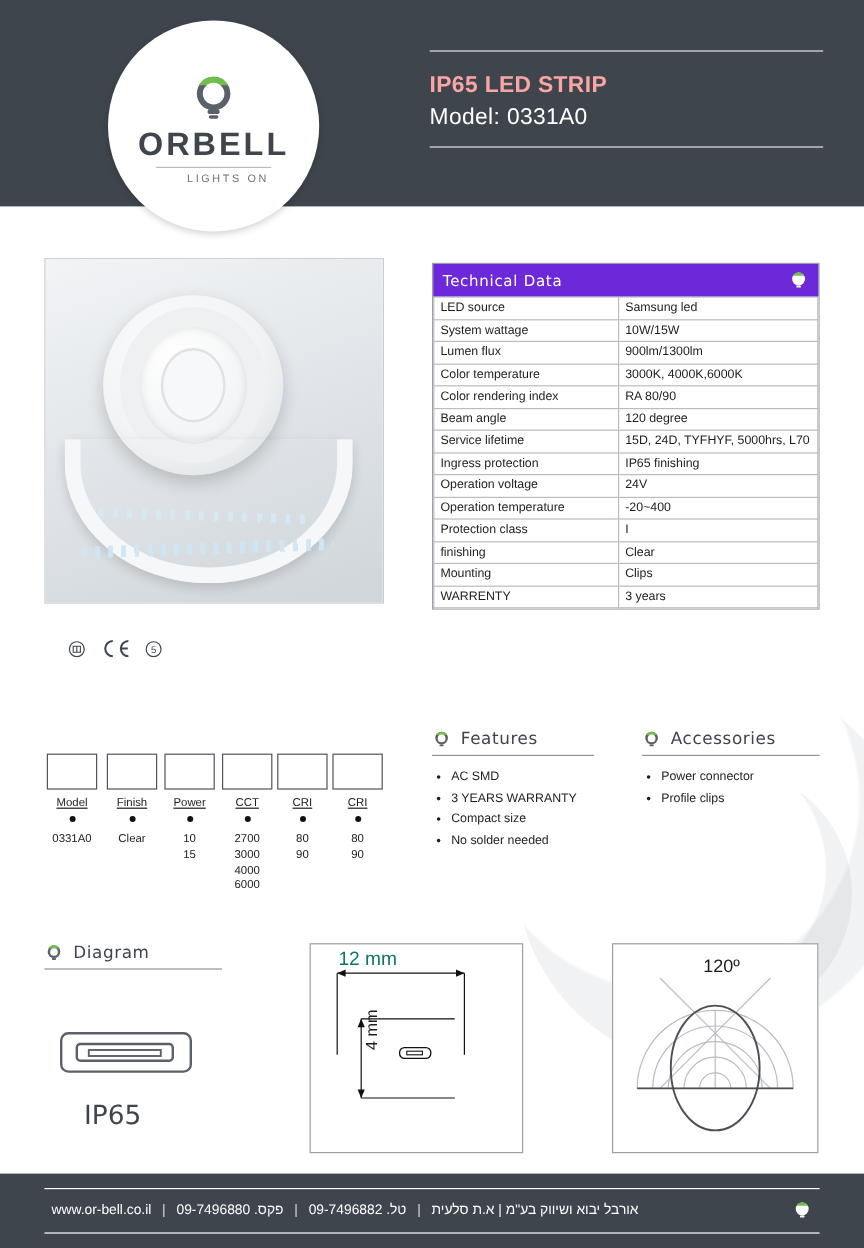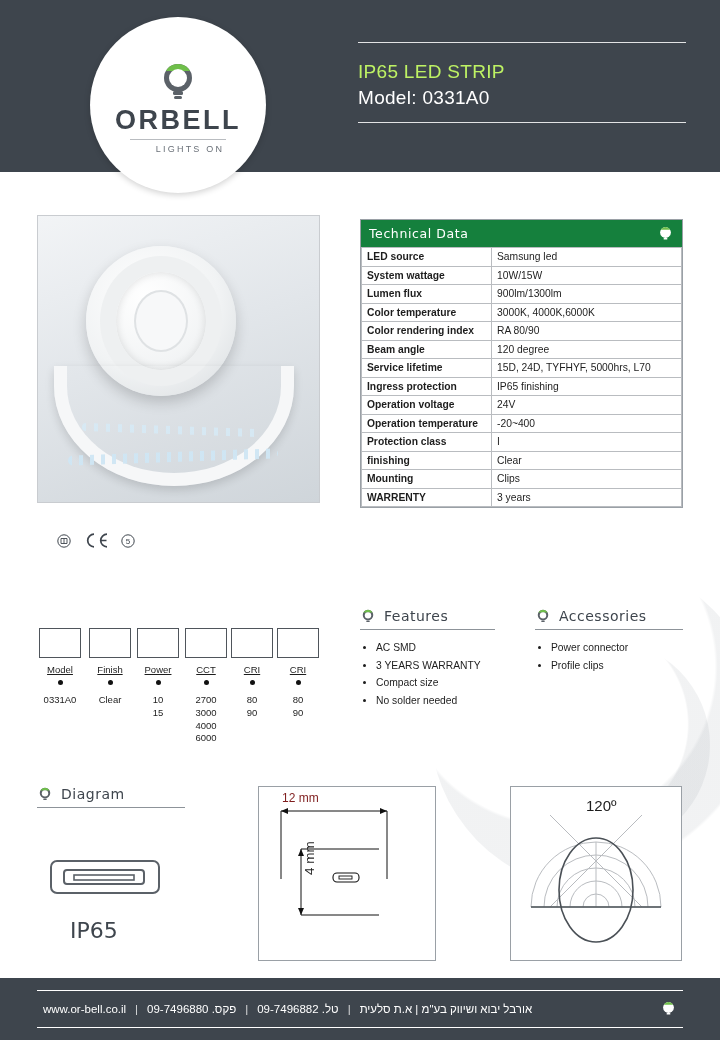--- a/index.html
+++ b/index.html
@@ -23,21 +23,21 @@
   }
   .header-rule-top {
     position: absolute; left: 358px; top: 42px; width: 328px; height: 1px;
     background: #ffffff; opacity: .85;
   }
   .header-rule-bottom {
     position: absolute; left: 358px; top: 122px; width: 328px; height: 1px;
     background: #ffffff; opacity: .85;
   }
   .prod-title {
-    color: #bef264; font-size: 19px; font-weight: normal; letter-spacing: .3px;
+    color: #fca5a5; font-size: 19px; font-weight: bold; letter-spacing: .3px;
     margin: 16px 0 2px 0; line-height: 1.25;
   }
   .prod-model {
     color: #ffffff; font-size: 19px; font-weight: normal; letter-spacing: .3px;
     line-height: 1.25;
   }
 
   
   .logo-circle {
     position: absolute; left: 90px; top: 17px;
@@ -101,32 +101,32 @@
   }
   .cert-glyph { font-size: 13px; }
   .cert-ce { font-size: 16px; letter-spacing: 1px; }
 
   
   .tech {
     position: absolute; left: 360px; top: 219px; width: 323px;
     border: 1px solid #9aa0a6;
   }
   .tech-head {
-    background: #15803d; color: #ffffff; height: 27px;
+    background: #6d28d9; color: #ffffff; height: 27px;
     display: flex; align-items: center; padding-left: 8px;
     font-size: 12.5px; letter-spacing: .6px; position: relative;
     font-family: "DejaVu Sans", sans-serif;
   }
   .tech-head .mini-bulb { position: absolute; right: 8px; top: 5px; }
   .tech table { border-collapse: collapse; width: 100%; background: #fff; }
   .tech td {
     border: 1px solid #b9bcc0; height: 18.5px; font-size: 10.3px; padding: 1px 5px;
     color: #1d1d1d;
   }
-  .tech td.k { width: 130px; font-weight: bold; }
+  .tech td.k { width: 154px; font-weight: normal; }
   .tech td.v { font-weight: normal; }
 
   
   .sec-head {
     position: absolute; display: flex; align-items: center; gap: 8px;
     border-bottom: 1px solid #8d9399; padding-bottom: 5px;
   }
   .sec-title {
     color: #3e454d; font-size: 14px; letter-spacing: .5px;
     font-family: "DejaVu Sans", sans-serif;
@@ -162,21 +162,21 @@
   .diagram-box { position: absolute; left: 50px; top: 855px; }
   .ip65-label {
     position: absolute; left: 70px; top: 918px; font-size: 22px; color: #3e454d;
     font-family: "DejaVu Sans", sans-serif;
   }
 
   .dim-box {
     position: absolute; left: 258px; top: 786px; width: 178px; height: 175px;
     border: 1px solid #9aa0a6; background: #ffffff;
   }
-  .dim-label-12 { position: absolute; left: 282px; top: 791px; font-size: 12px; color: #7f1d1d; }
+  .dim-label-12 { position: absolute; left: 282px; top: 791px; font-size: 16px; color: #0f766e; }
   .dim-label-4 {
     position: absolute; left: 302px; top: 875px; font-size: 13.5px; color: #1d1d1d;
     transform: rotate(-90deg); transform-origin: left top; white-space: nowrap;
   }
 
   .beam-box {
     position: absolute; left: 510px; top: 786px; width: 172px; height: 175px;
     border: 1px solid #9aa0a6; background: #ffffff;
   }
   .beam-label { position: absolute; left: 586px; top: 797px; font-size: 15px; color: #1d1d1d; }

